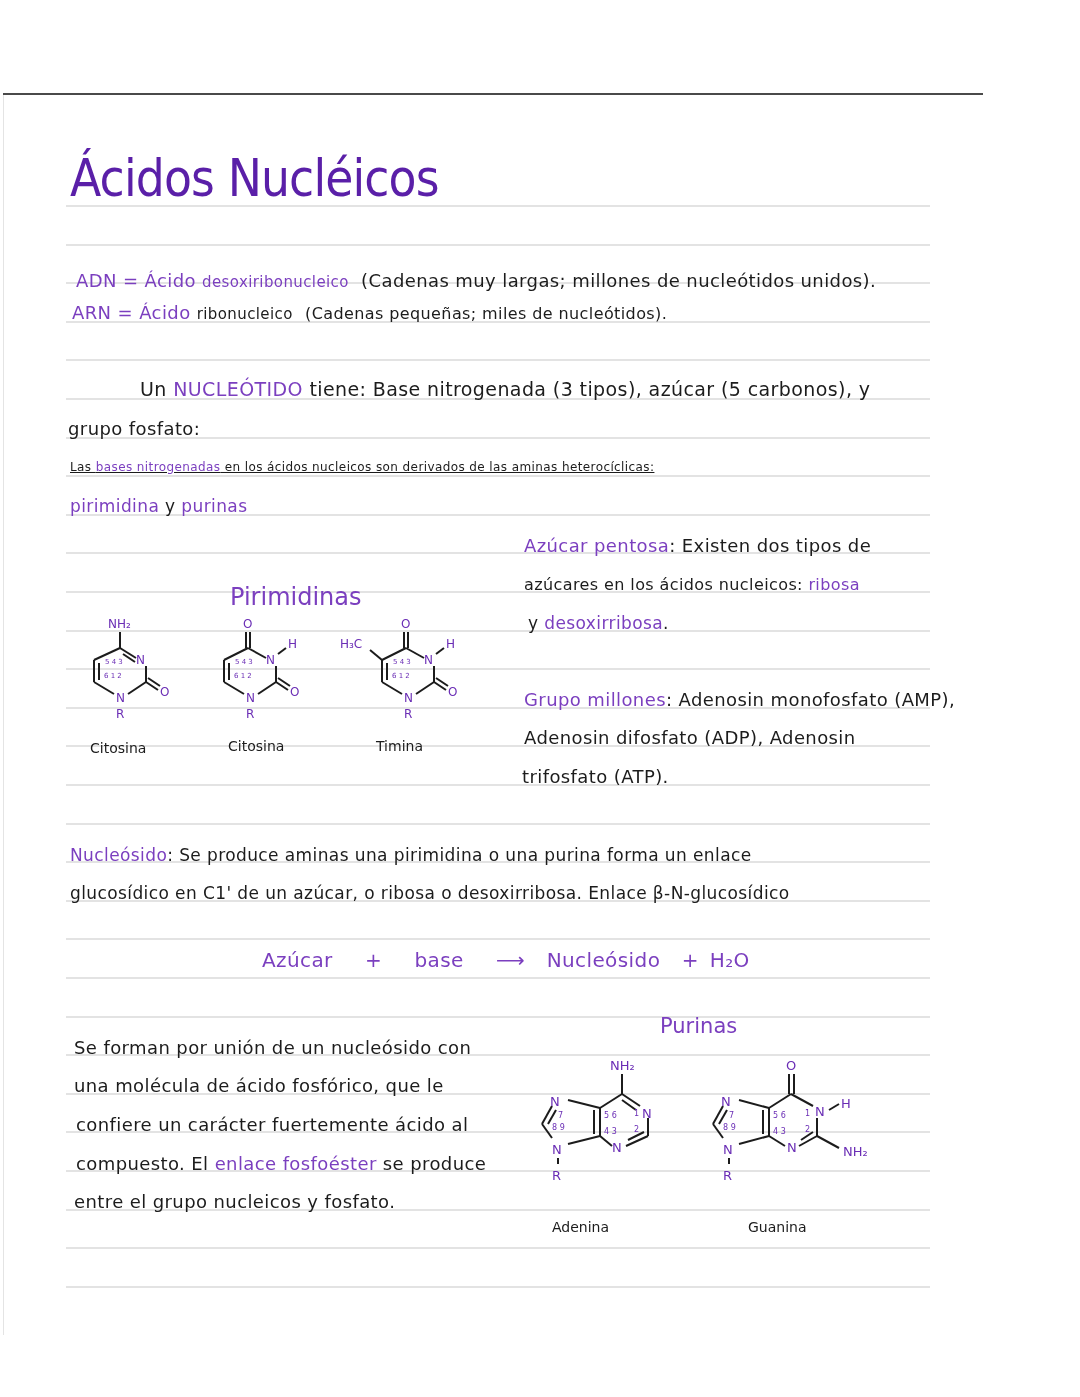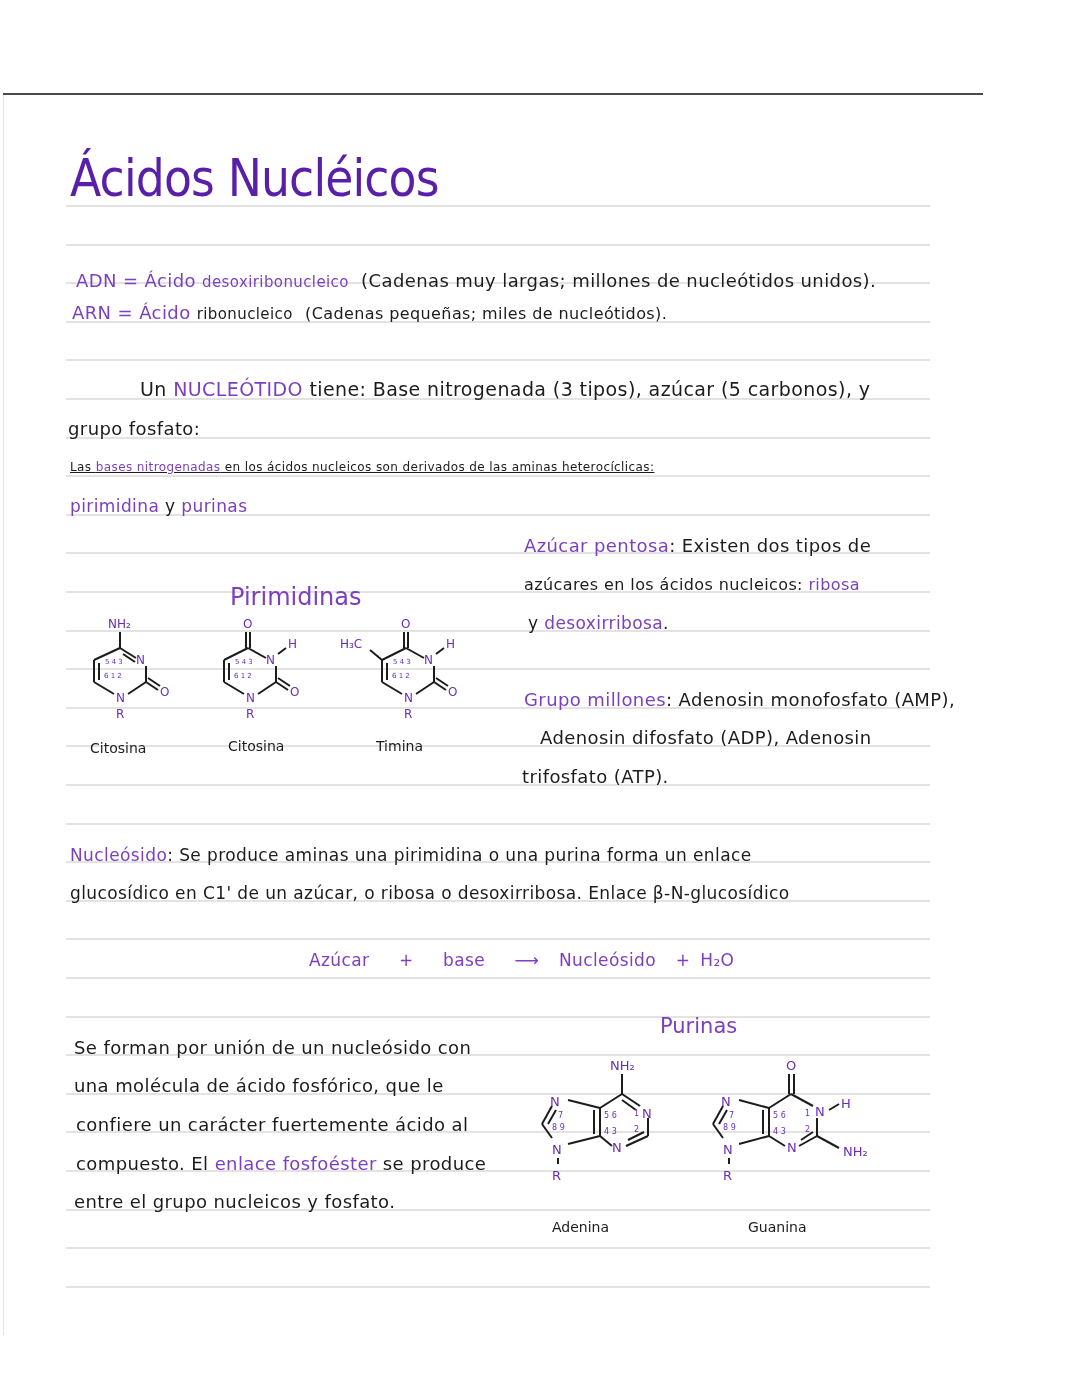--- a/index.html
+++ b/index.html
@@ -174,29 +174,29 @@
 <div class="t" style="left:524px;top:574px;font-size:16px;">
   <span>azúcares en los ácidos nucleicos: </span><span class="hl">ribosa</span>
 </div>
 <div class="t" style="left:528px;top:612px;font-size:17px;">
   <span>y </span><span class="hl">desoxirribosa</span><span>.</span>
 </div>
 
 <div class="t" style="left:524px;top:689px;font-size:18px;">
   <span class="hl">Grupo millones</span><span>: Adenosin monofosfato (AMP),</span>
 </div>
-<div class="t" style="left:524px;top:727px;font-size:18px;margin-left:16px;">Adenosin difosfato (ADP), Adenosin</div>
+<div class="t" style="left:524px;top:727px;font-size:18px;">Adenosin difosfato (ADP), Adenosin</div>
 <div class="t" style="left:522px;top:766px;font-size:18px;">trifosfato (ATP).</div>
 
 <div class="t" style="left:70px;top:844px;font-size:17px;">
   <span class="hl">Nucleósido</span><span>: Se produce aminas una pirimidina o una purina forma un enlace</span>
 </div>
 <div class="t" style="left:70px;top:882px;font-size:17px;">glucosídico en C1' de un azúcar, o ribosa o desoxirribosa. Enlace β-N-glucosídico</div>
 
-<div class="t hl" style="left:262px;top:949px;font-size:17px;word-spacing:4px;margin-left:47px;">
+<div class="t hl" style="left:262px;top:949px;font-size:20px;word-spacing:4px;">
   <span>Azúcar</span>&nbsp;&nbsp;&nbsp;<span>+</span>&nbsp;&nbsp;&nbsp;<span>base</span>&nbsp;&nbsp;&nbsp;<span>⟶</span>&nbsp;&nbsp;<span>Nucleósido</span>&nbsp;&nbsp;<span>+</span>&nbsp;<span>H₂O</span>
 </div>
 
 <div class="t" style="left:74px;top:1037px;">Se forman por unión de un nucleósido con</div>
 <div class="t" style="left:74px;top:1075px;">una molécula de ácido fosfórico, que le</div>
 <div class="t" style="left:76px;top:1114px;">confiere un carácter fuertemente ácido al</div>
 <div class="t" style="left:76px;top:1153px;">
   <span>compuesto. El </span><span class="hl">enlace fosfoéster</span><span> se produce</span>
 </div>
 <div class="t" style="left:74px;top:1191px;">entre el grupo nucleicos y fosfato.</div>

